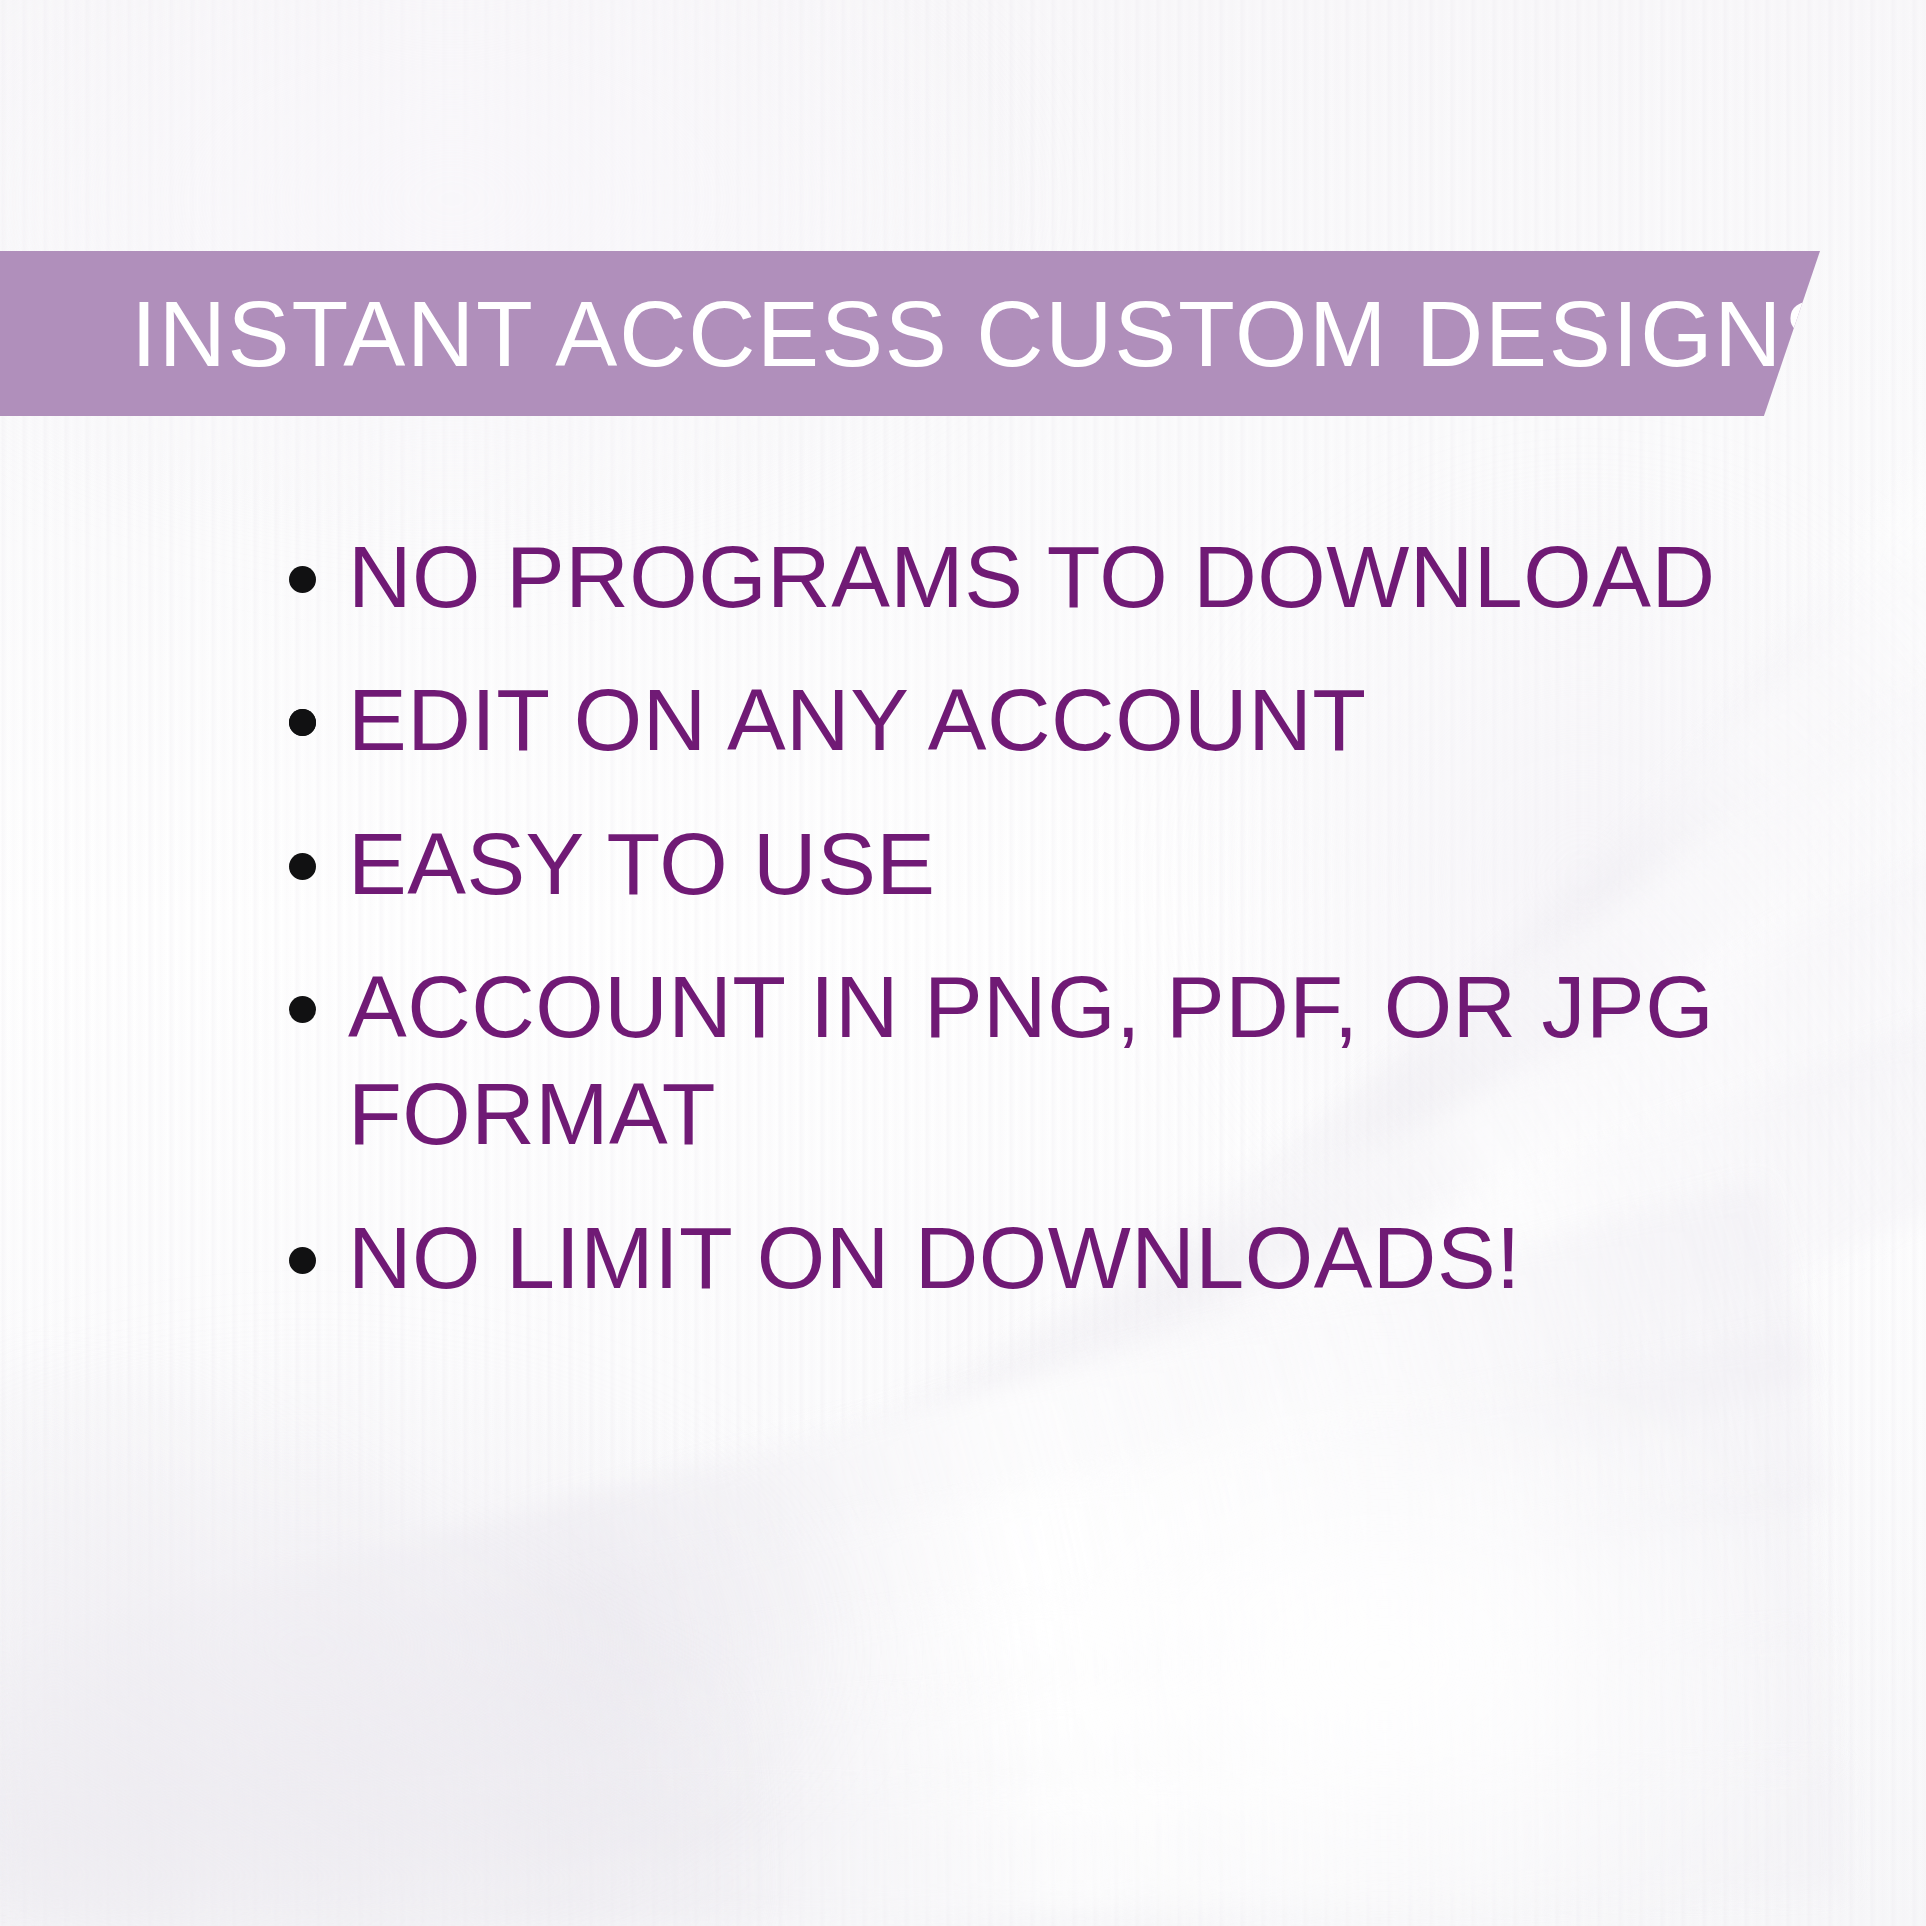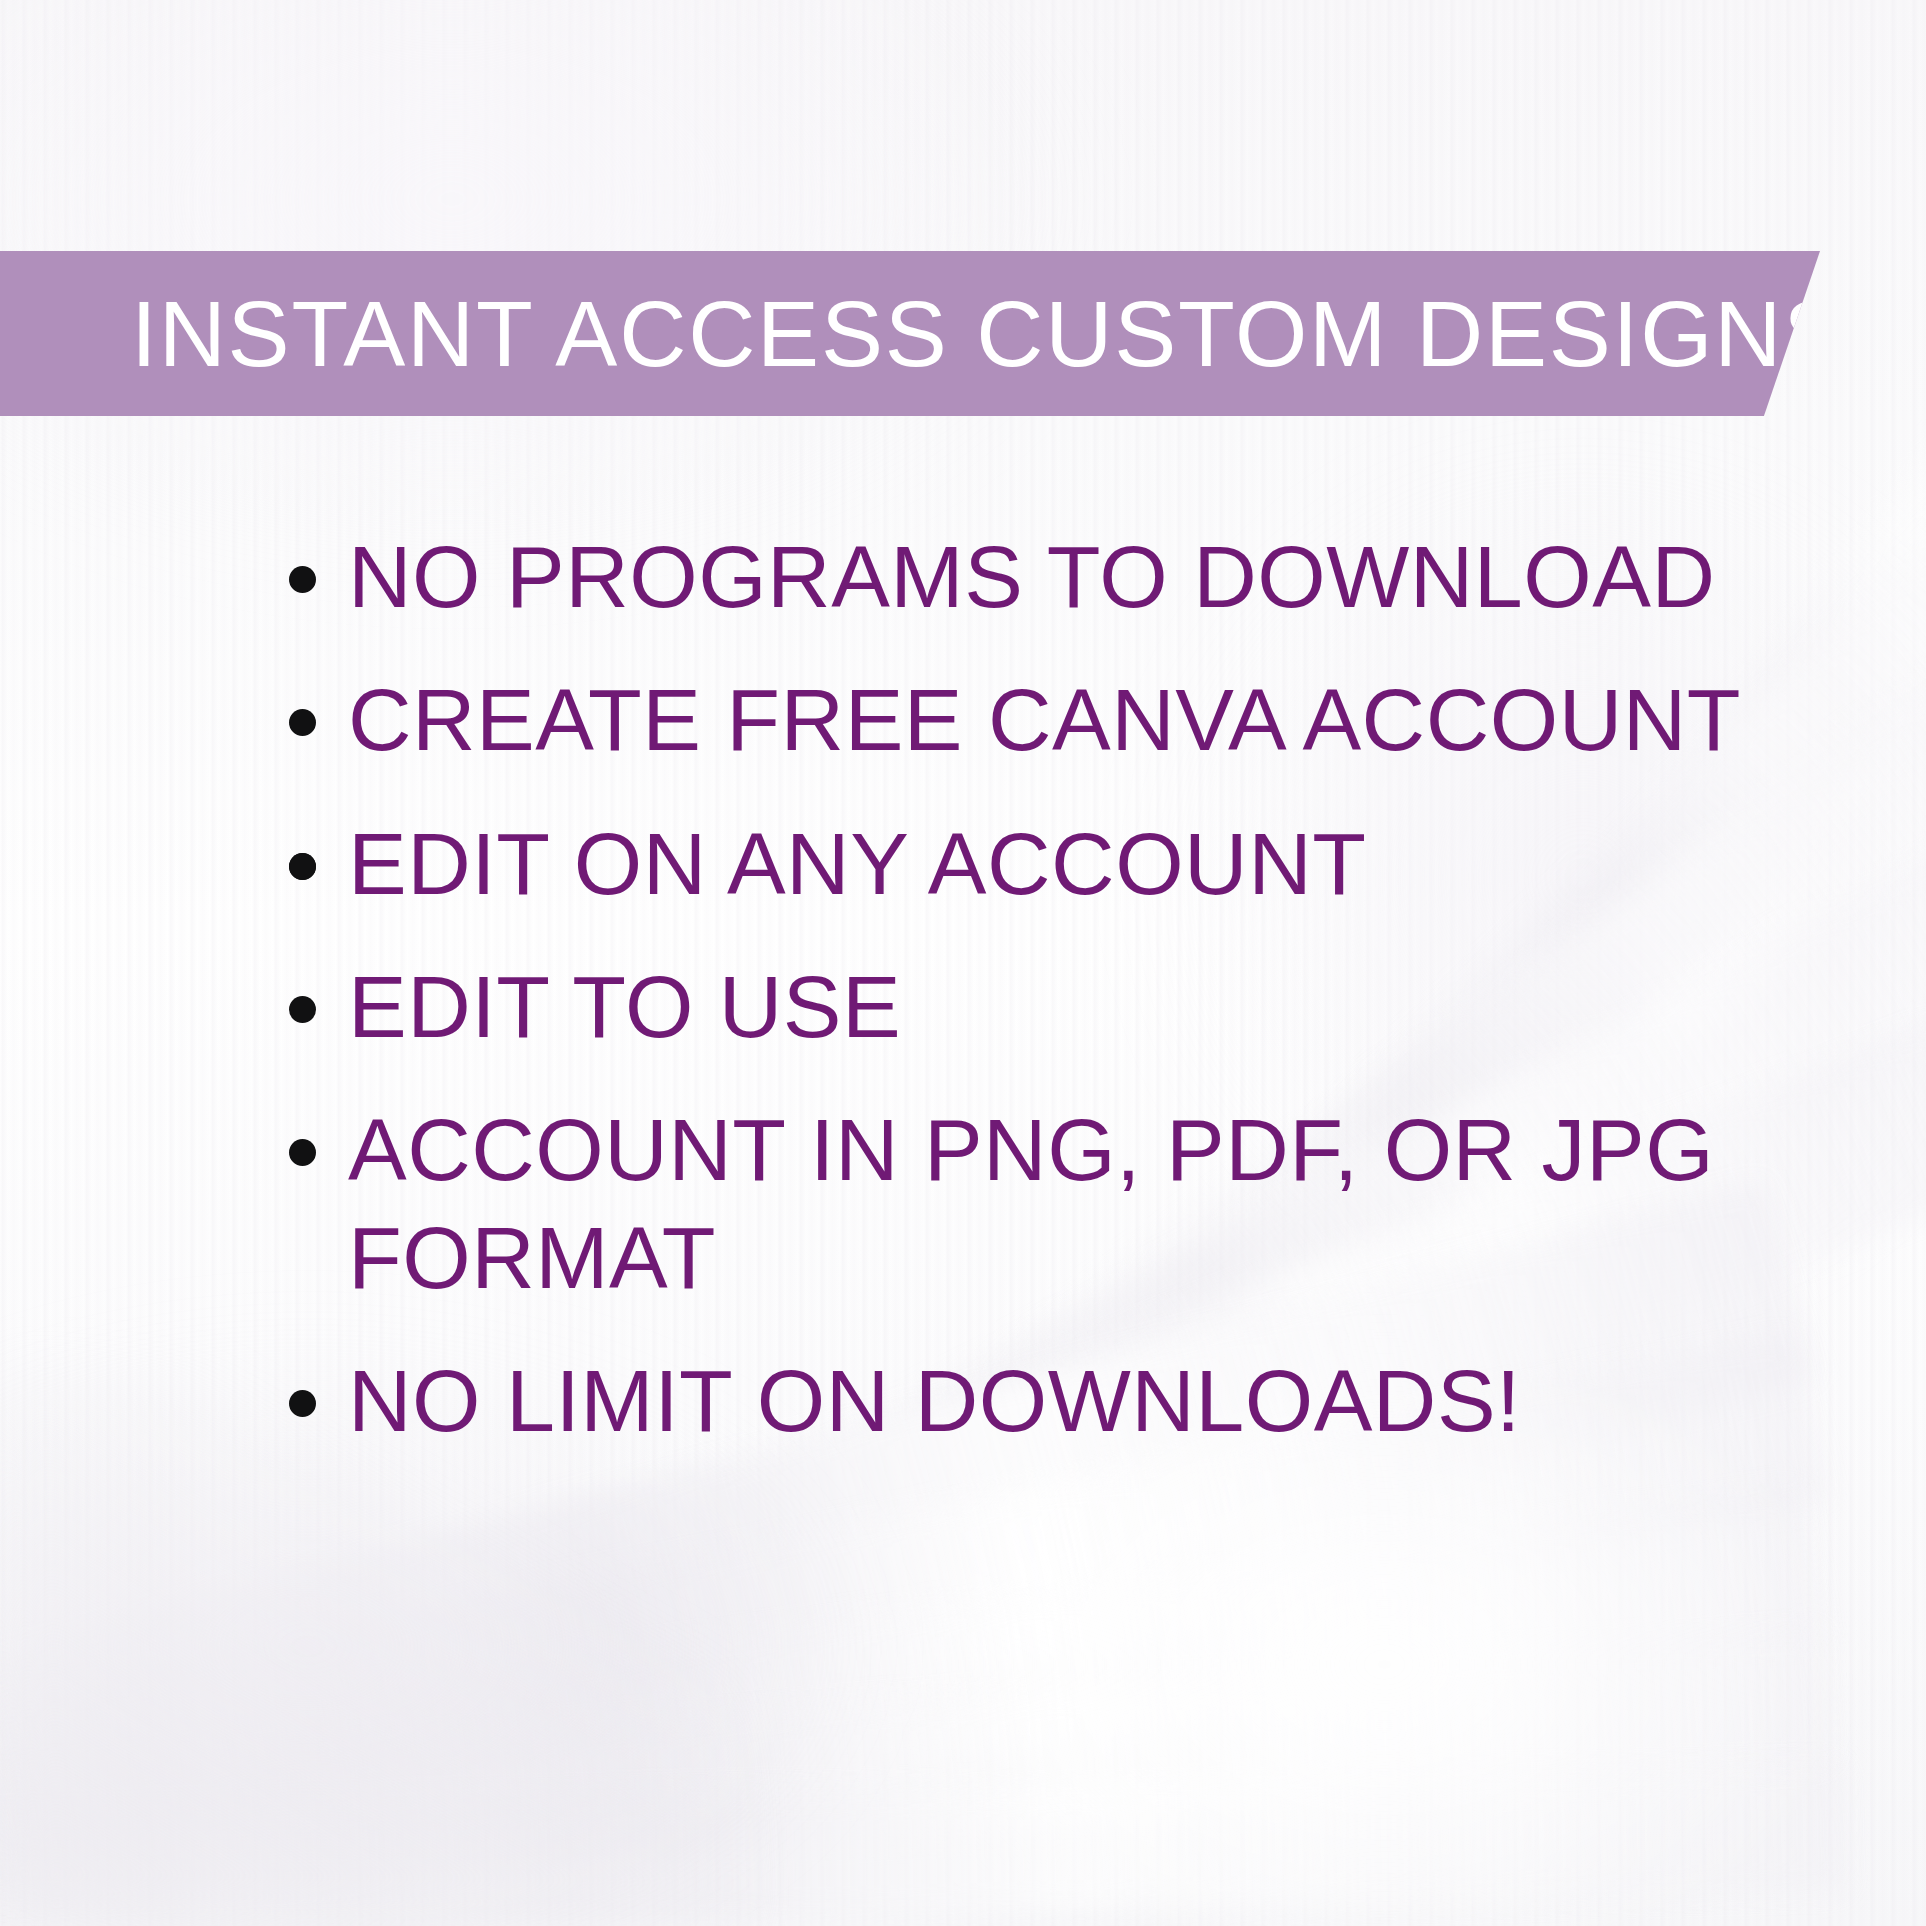--- a/index.html
+++ b/index.html
@@ -166,32 +166,28 @@
     <div id="banner-title">INSTANT ACCESS CUSTOM DESIGNS</div>
   </div>
 
   <ul id="feature-list">
     <li>
       <span class="dot"></span>
       <span>NO PROGRAMS TO DOWNLOAD</span>
     </li>
     <li>
       <span class="dot"></span>
-      <span>CREATE FREE CANVA ACCOUNT</span>
-    </li>
-    <li>
-      <span class="dot"></span>
     </li>
     <li>
       <span class="dot"></span>
       <span>EDIT ON ANY ACCOUNT</span>
     </li>
     <li>
       <span class="dot"></span>
-      <span>EDIT TO USE</span>
+      <span>EASY TO USE</span>
     </li>
     <li>
       <span class="dot"></span>
       <span>ACCOUNT IN PNG, PDF, OR JPG FORMAT</span>
     </li>
     <li>
       <span class="dot"></span>
       <span>NO LIMIT ON DOWNLOADS!</span>
     </li>
   </ul>

